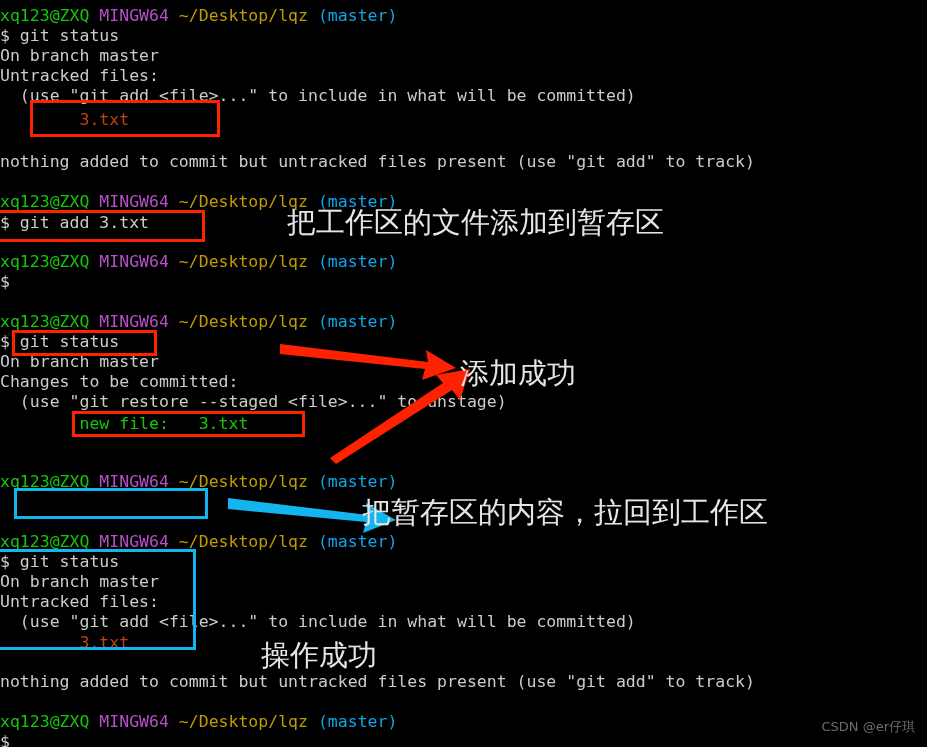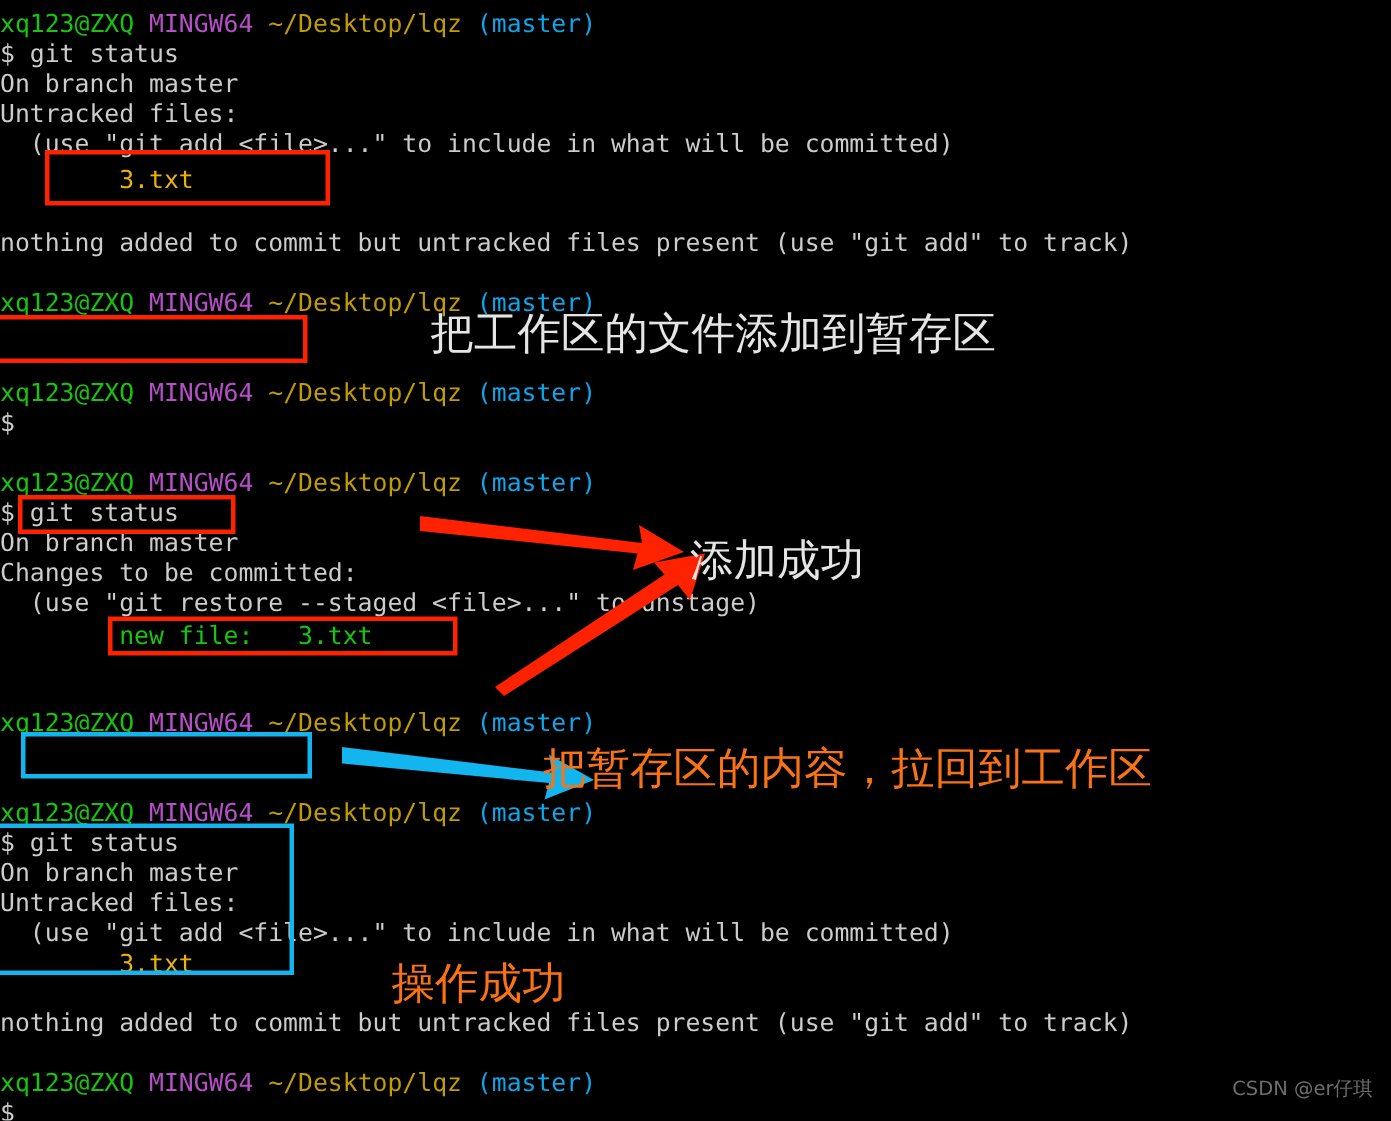--- a/index.html
+++ b/index.html
@@ -22,40 +22,40 @@
     left:0;
     white-space:pre;
     height:20px;
     line-height:20px;
   }
   .c-user   { color:#16c60c; }
   .c-host   { color:#b64fc8; }
   .c-path   { color:#c19c00; }
   .c-branch { color:#0ea5e9; }
   .c-out    { color:#cccccc; }
-  .c-red    { color:#eab308; }
+  .c-red    { color:#c2410c; }
   .c-green  { color:#16c60c; }
 
   
   .box {
     position:absolute;
     border:3px solid #ff2200;
     background:transparent;
   }
   .box.cyan { border-color:#13b5ee; }
 
   
   .note {
     position:absolute;
     font-family:"DejaVu Sans","Liberation Sans",sans-serif;
     white-space:pre;
     font-weight:400;
   }
   .note.red  { color:#e5e5e5; }
-  .note.cyan { color:#f97316; }
+  .note.cyan { color:#e5e5e5; }
 
   .arrow { position:absolute; }
 
   #watermark {
     position:absolute;
     right:12px;
     bottom:10px;
     color:#6d6d6d;
     font-family:"DejaVu Sans","Liberation Sans",sans-serif;
     font-size:13px;
@@ -71,20 +71,21 @@
 
   <div class="line c-out" style="top:26px;">$ git status</div>
   <div class="line c-out" style="top:46px;">On branch master</div>
   <div class="line c-out" style="top:66px;">Untracked files:</div>
   <div class="line c-out" style="top:86px;">  (use "git add &lt;file&gt;..." to include in what will be committed)</div>
   <div class="line c-red" style="top:110px;">        3.txt</div>
   <div class="line c-out" style="top:152px;">nothing added to commit but untracked files present (use "git add" to track)</div>
 
   <div class="line" style="top:192px;"><span class="c-user">xq123@ZXQ</span><span class="c-out"> </span><span class="c-host">MINGW64</span><span class="c-out"> </span><span class="c-path">~/Desktop/lqz</span><span class="c-out"> </span><span class="c-branch">(master)</span></div>
 
+  <div class="line c-out" style="top:213px;">$ git add 3.txt</div>
 
   <div class="line" style="top:252px;"><span class="c-user">xq123@ZXQ</span><span class="c-out"> </span><span class="c-host">MINGW64</span><span class="c-out"> </span><span class="c-path">~/Desktop/lqz</span><span class="c-out"> </span><span class="c-branch">(master)</span></div>
 
   <div class="line c-out" style="top:272px;">$</div>
 
   <div class="line" style="top:312px;"><span class="c-user">xq123@ZXQ</span><span class="c-out"> </span><span class="c-host">MINGW64</span><span class="c-out"> </span><span class="c-path">~/Desktop/lqz</span><span class="c-out"> </span><span class="c-branch">(master)</span></div>
 
   <div class="line c-out" style="top:332px;">$ git status</div>
   <div class="line c-out" style="top:352px;">On branch master</div>
   <div class="line c-out" style="top:372px;">Changes to be committed:</div>

